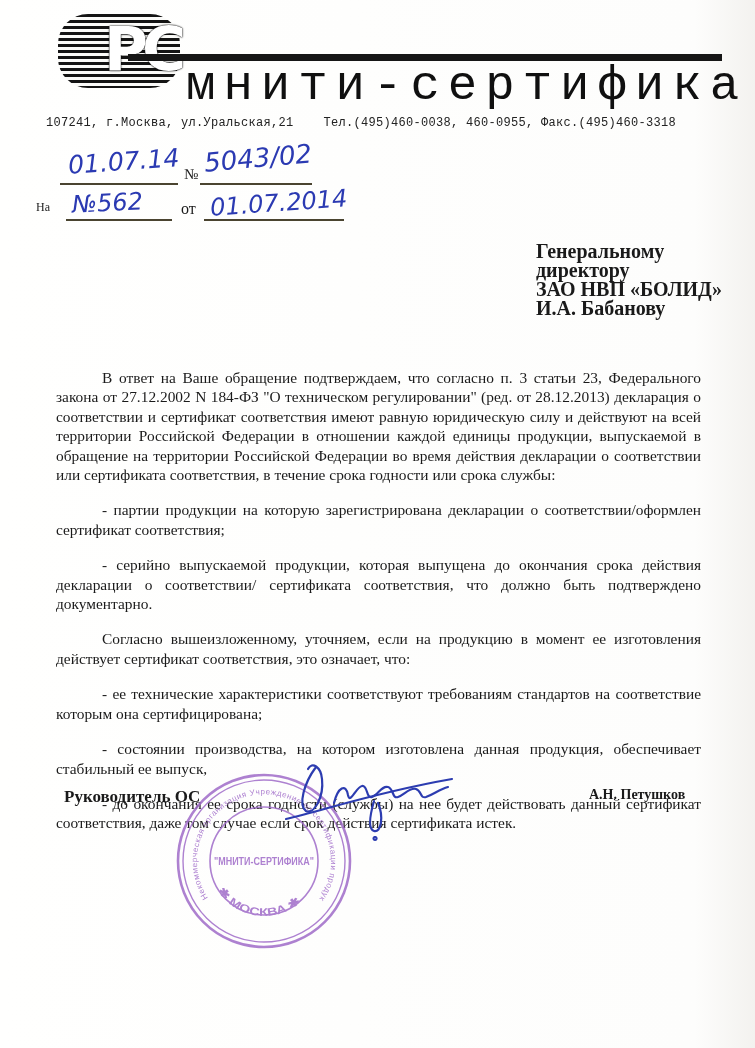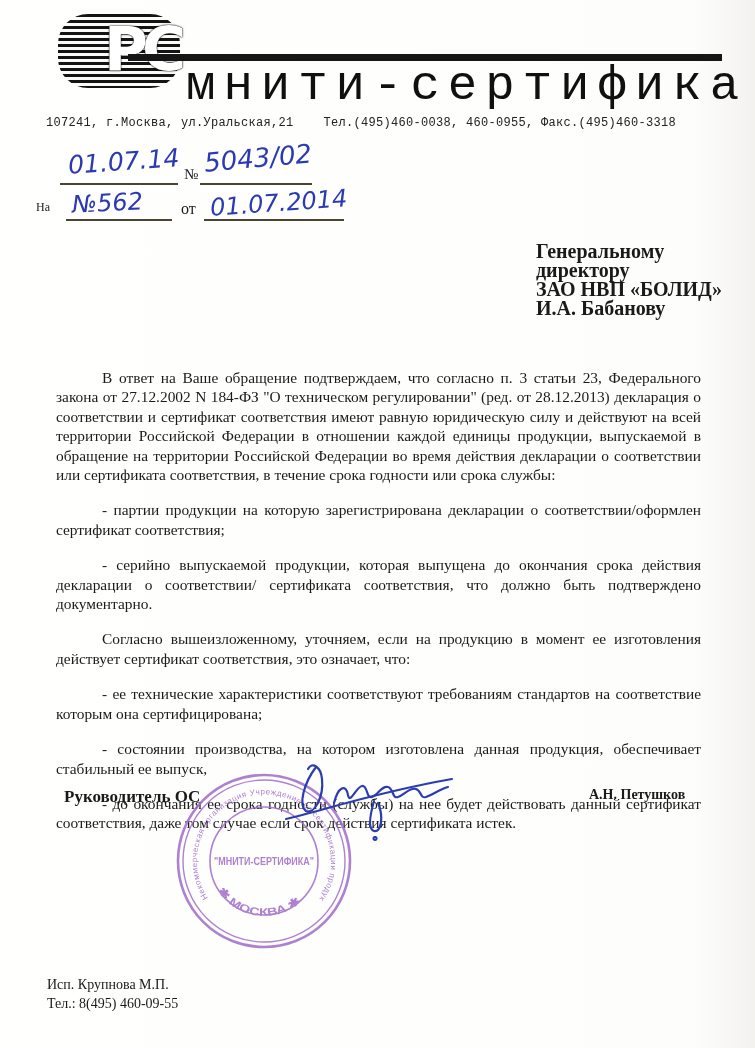--- a/index.html
+++ b/index.html
@@ -132,18 +132,14 @@
   <svg class="signature" width="175" height="90" viewBox="0 0 175 90">
     <g stroke="#2c3cb0" stroke-width="2.2" fill="none" stroke-linecap="round">
       <path d="M 4,66 C 40,58 90,40 170,26"></path>
       <path d="M 34,14 C 22,30 16,52 24,58 C 32,62 42,44 40,26 C 39,14 30,8 26,16"></path>
       <path d="M 52,50 C 56,34 64,30 66,42 C 68,52 74,34 80,33 C 86,32 84,46 90,44 C 96,42 100,32 106,34 C 112,36 110,46 116,44 C 122,42 128,34 134,36 C 140,38 138,46 144,44 C 152,41 158,36 166,34"></path>
       <path d="M 92,48 C 88,62 86,76 92,78 C 99,80 102,64 96,50"></path>
       <path d="M 93,84 a 1.5,1.5 0 1 0 0.1,0"></path>
     </g>
   </svg>
 
-  <div class="footer">
-    <div>Исп. Крупнова М.П.</div>
-    <div>Тел.: 8(495) 460-09-55</div>
-  </div>
 
 </div>
 
 </body></html>

